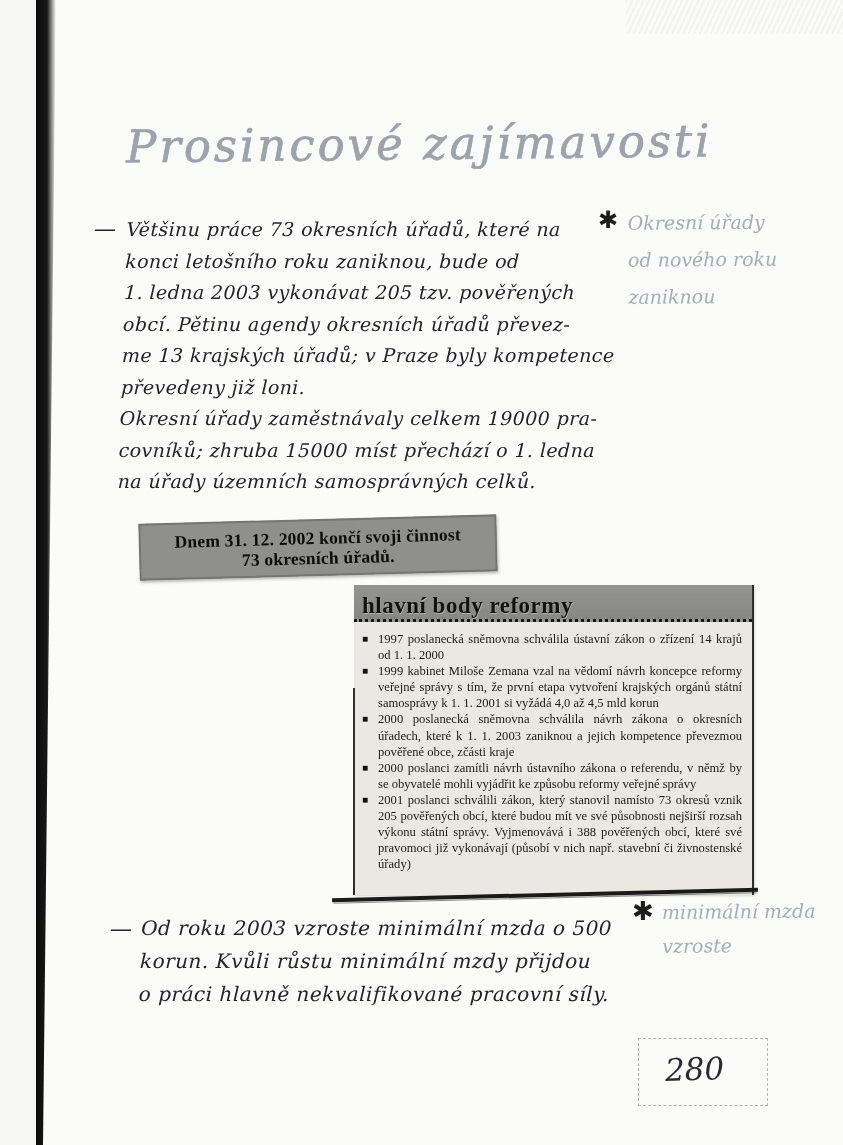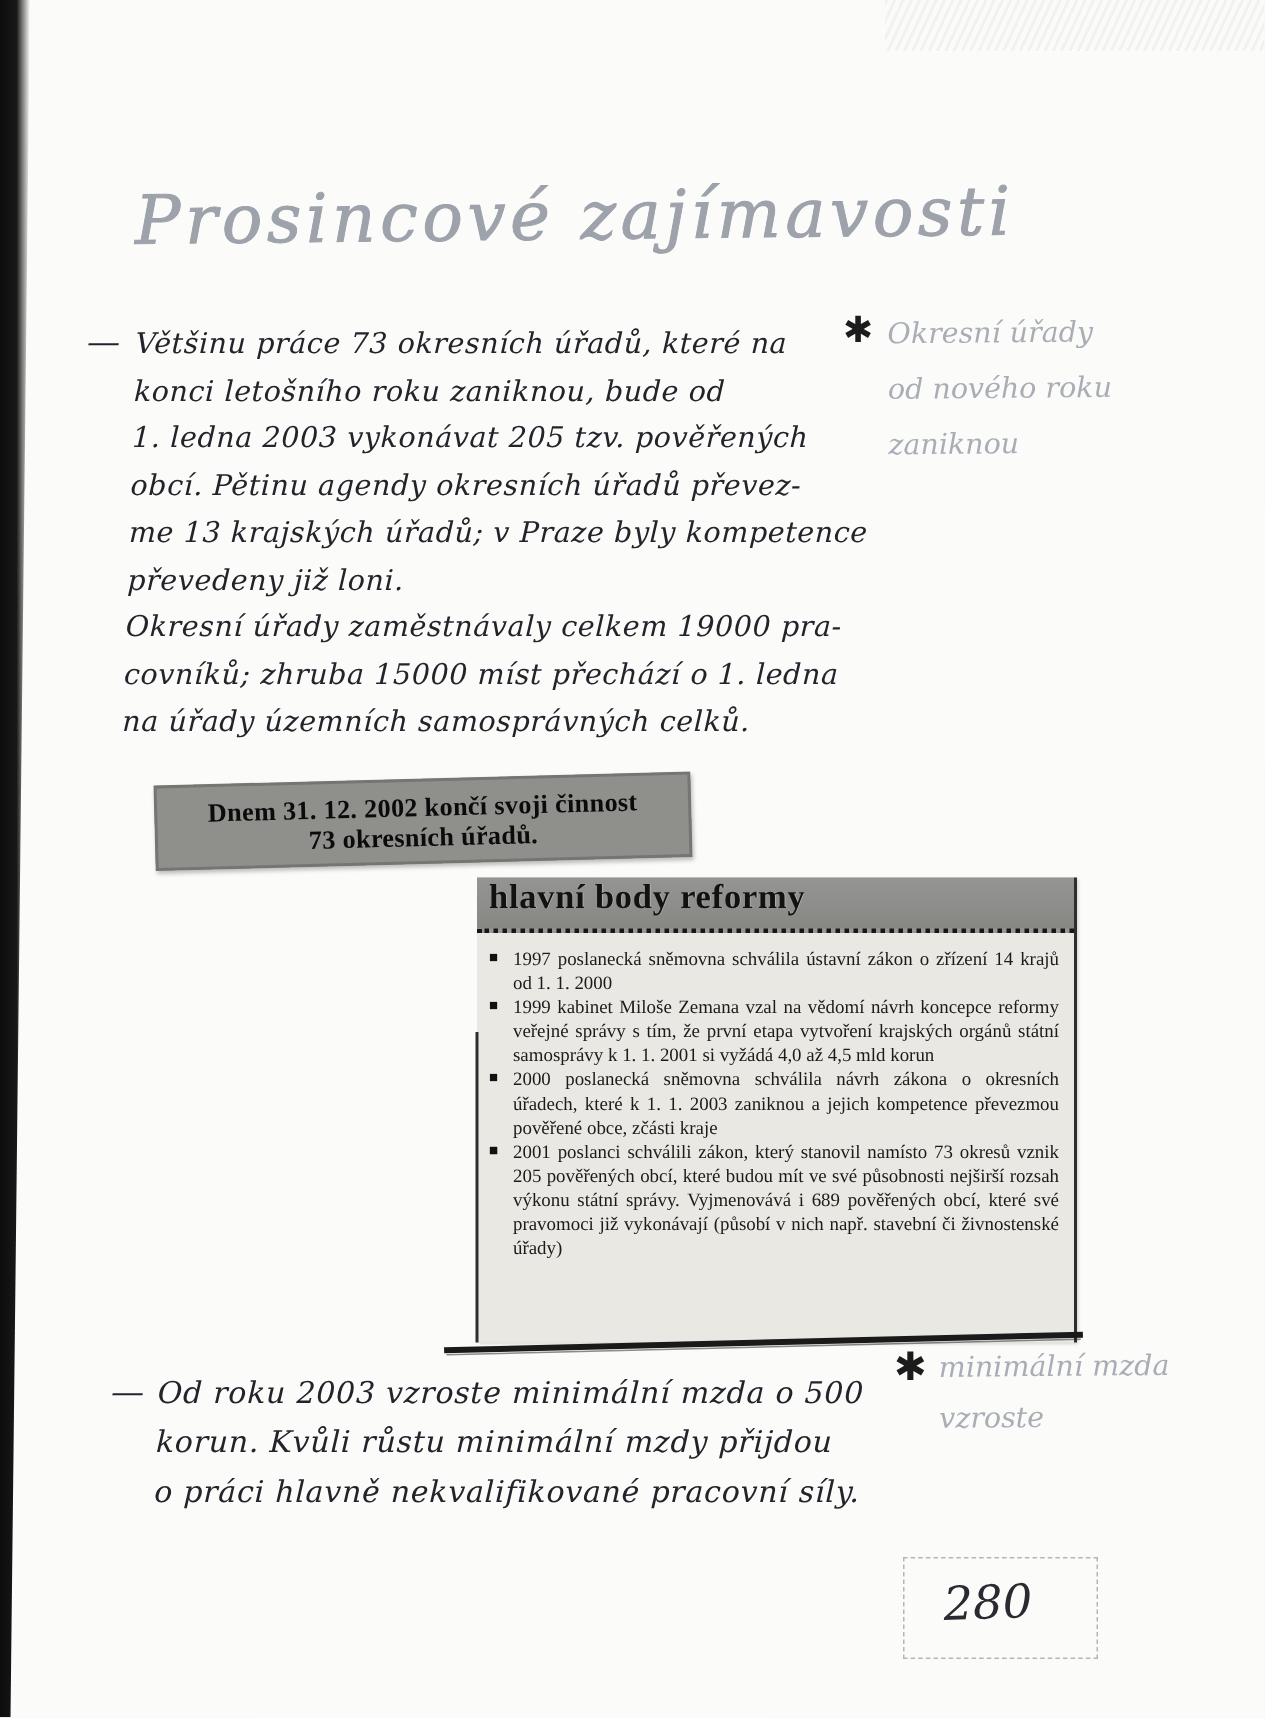--- a/index.html
+++ b/index.html
@@ -6,20 +6,21 @@
   body{
     width:843px;height:1145px;
     background:#f6f6f4;
     position:relative;
     overflow:hidden;
     font-family:"Liberation Serif", serif;
   }
   .page{
     position:absolute;inset:0;
     background:#fbfbf9;
+    margin-left:36px;
   }
   
   .spine{
     position:absolute;left:0;top:0;width:20px;height:1145px;
     background:linear-gradient(90deg,#0c0c0c 0%,#181818 55%,rgba(24,24,24,0) 100%);
     clip-path:polygon(0 0,100% 0,35% 100%,0 100%);
   }
   
   .title{
     position:absolute;left:90px;top:118px;width:470px;
@@ -87,21 +88,21 @@
   .reform-box{
     position:absolute;left:318px;top:585px;width:398px;height:310px;
     background:#e9e8e3;
     border-right:2px solid #2e2e2c;
     box-shadow:1px 1px 2px rgba(0,0,0,0.15);
   }
   .reform-header{
     height:34px;
     background:linear-gradient(180deg,#949492 0%,#878784 100%);
     border-bottom:3px dotted #161616;
-    display:flex;align-items:flex-start;
+    display:flex;align-items:flex-end;
     padding-left:8px;
   }
   .reform-header .htext{
     font-family:"Liberation Serif", serif;
     font-weight:bold;font-size:23px;
     color:#121212;
     letter-spacing:0.5px;
     text-shadow:0.5px 0.5px 0 rgba(255,255,255,0.35);
   }
   .reform-list{
@@ -197,24 +198,25 @@
       <li>
         <span class="sq">■</span>
         <span>1999 kabinet Miloše Zemana vzal na vědomí návrh koncepce reformy veřejné správy s tím, že první etapa vytvoření krajských orgánů státní samosprávy k 1. 1. 2001 si vyžádá 4,0 až 4,5 mld korun</span>
       </li>
       <li>
         <span class="sq">■</span>
         <span>2000 poslanecká sněmovna schválila návrh zákona o okresních úřadech, které k 1. 1. 2003 zaniknou a jejich kompetence převezmou pověřené obce, zčásti kraje</span>
       </li>
       <li>
         <span class="sq">■</span>
-      </li>
-      <li>
-        <span class="sq">■</span>
-        <span>2001 poslanci schválili zákon, který stanovil namísto 73 okresů vznik 205 pověřených obcí, které budou mít ve své působnosti nejširší rozsah výkonu státní správy. Vyjmenovává i 689 pověřených obcí, které své pravomoci již vykonávají (působí v nich např. stavební či živnostenské úřady)</span>
+        <span>2000 poslanci zamítli návrh ústavního zákona o referendu, v němž by se obyvatelé mohli vyjádřit ke způsobu reformy veřejné správy</span>
+      </li>
+      <li>
+        <span class="sq">■</span>
+        <span>2001 poslanci schválili zákon, který stanovil namísto 73 okresů vznik 205 pověřených obcí, které budou mít ve své působnosti nejširší rozsah výkonu státní správy. Vyjmenovává i 388 pověřených obcí, které své pravomoci již vykonávají (působí v nich např. stavební či živnostenské úřady)</span>
       </li>
     </ul>
   </div>
   <div class="box-left-border"></div>
   <div class="box-bottom-line"></div>
 
   <div class="dash2 hand">—</div>
   <div class="note2 hand">
     <div class="line">Od roku 2003 vzroste minimální mzda o 500</div>
     <div class="line">korun. Kvůli růstu minimální mzdy přijdou</div>

